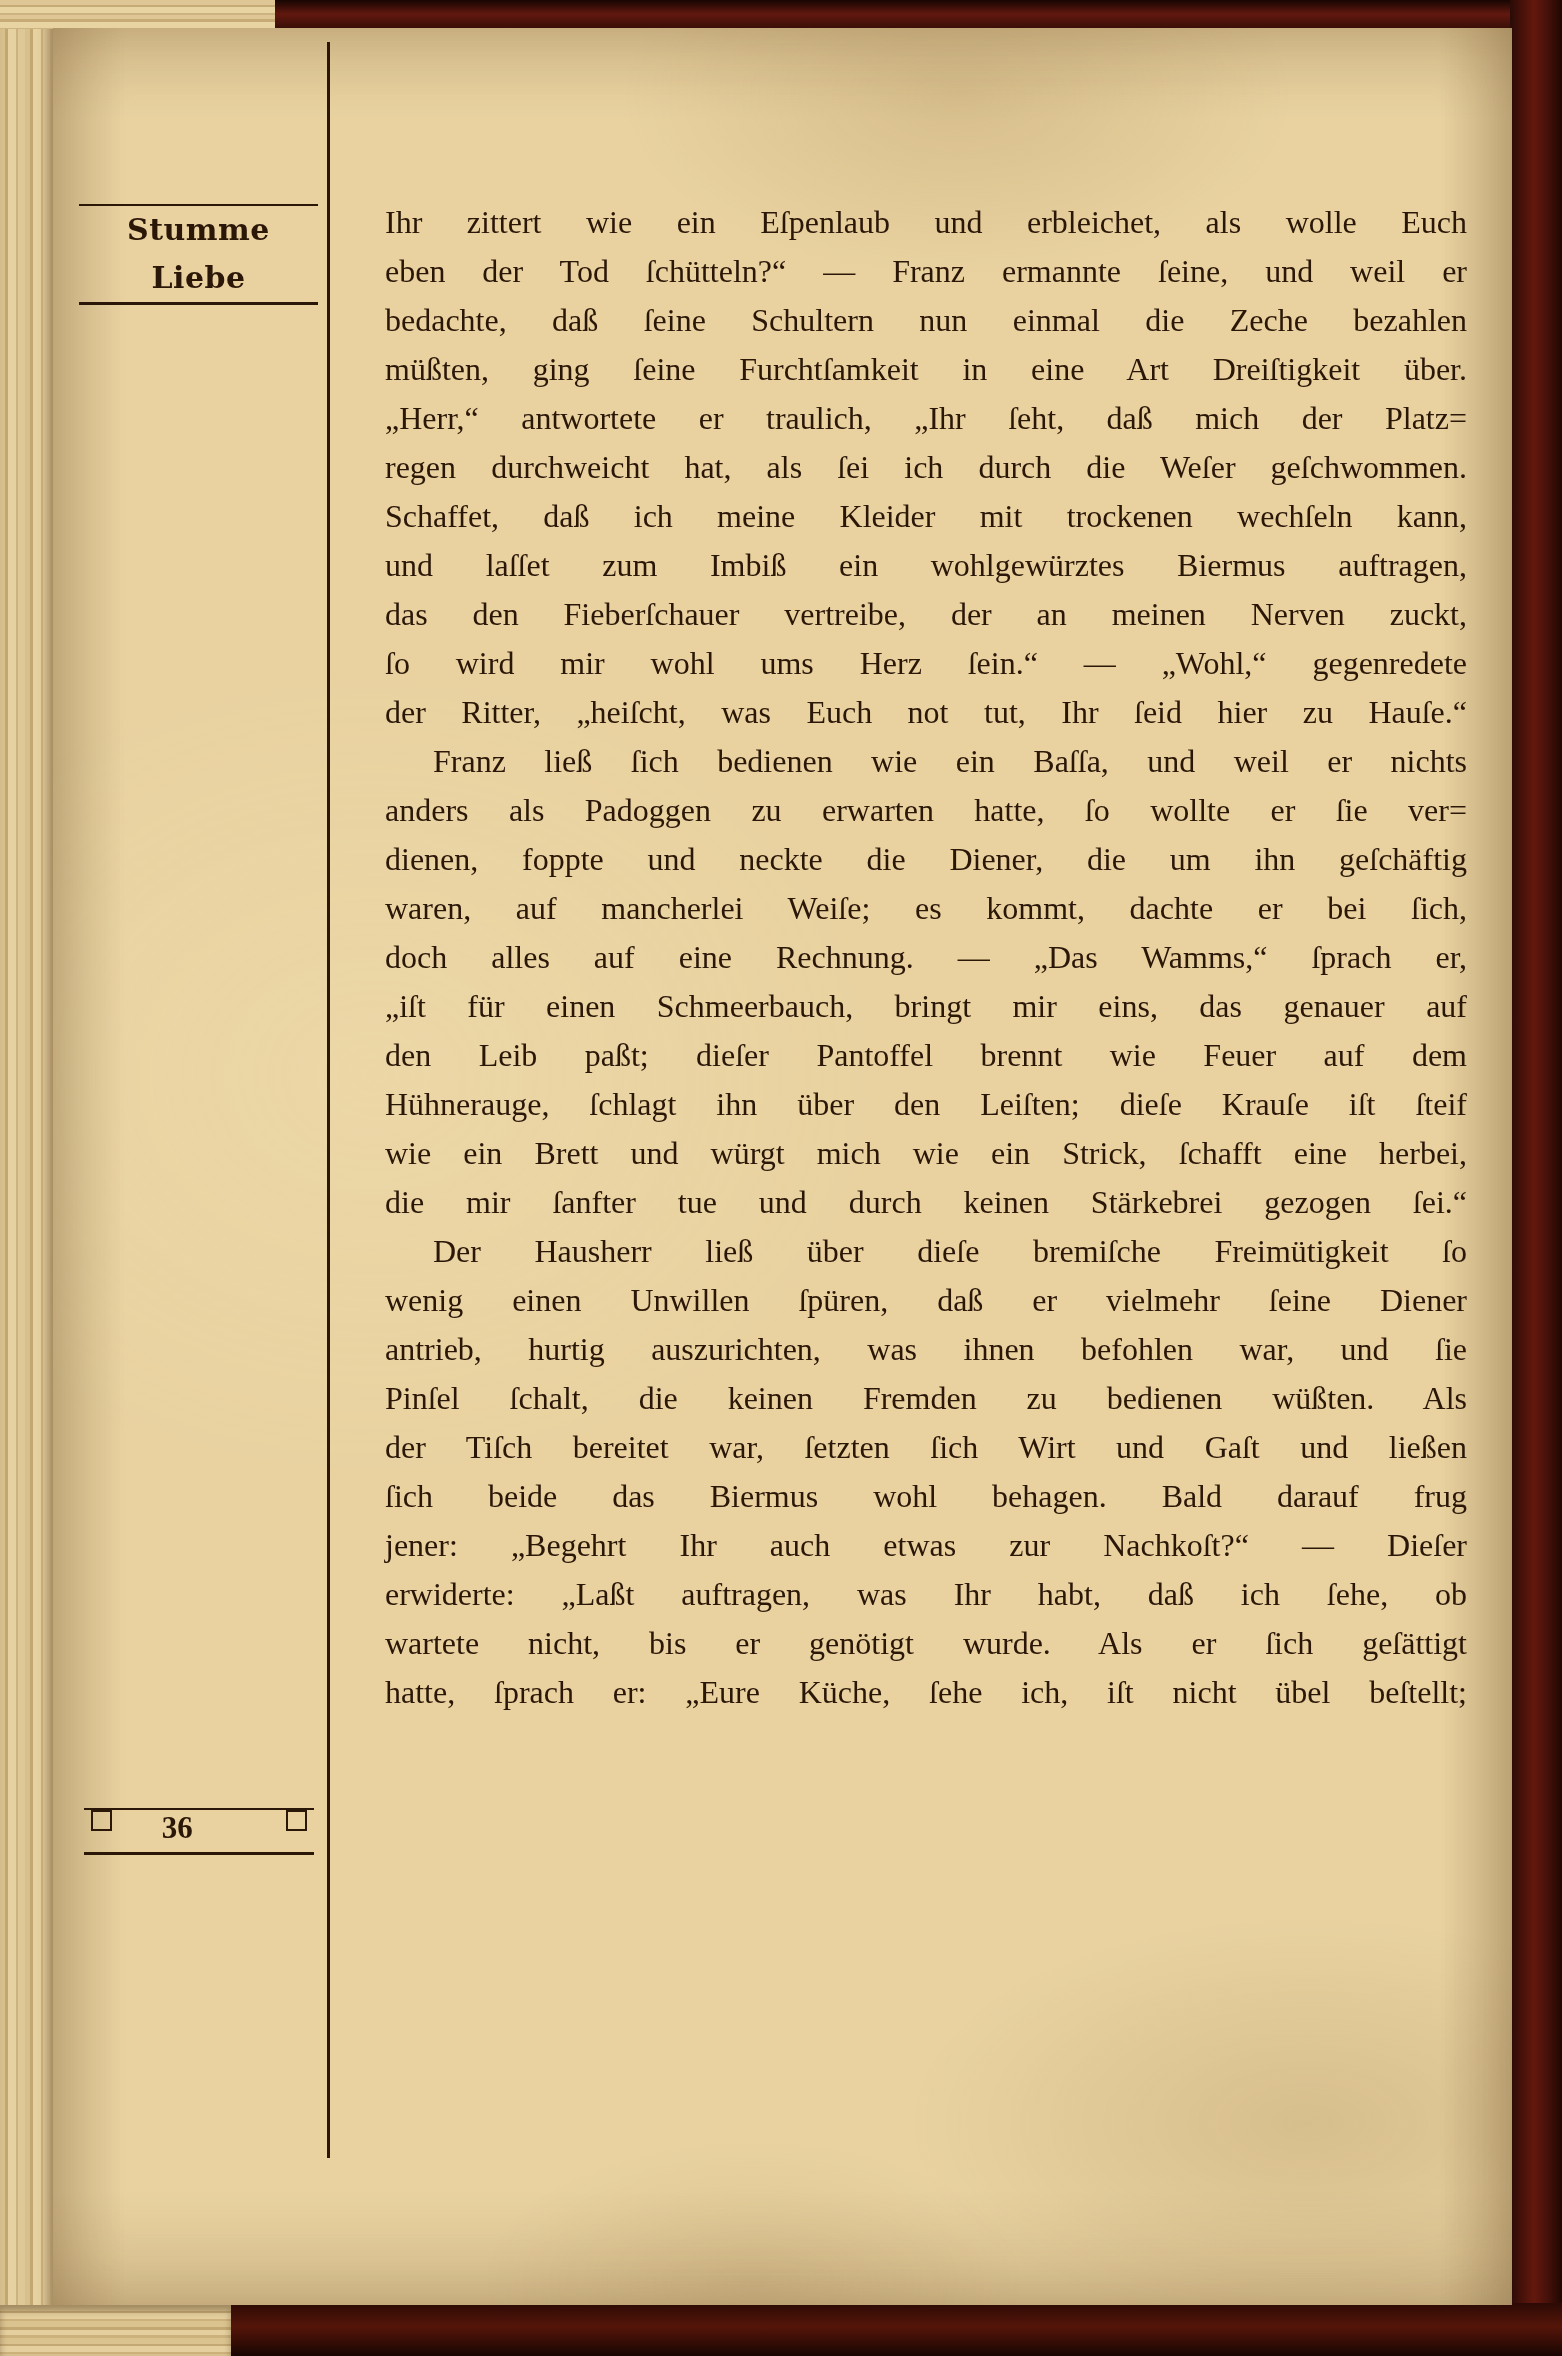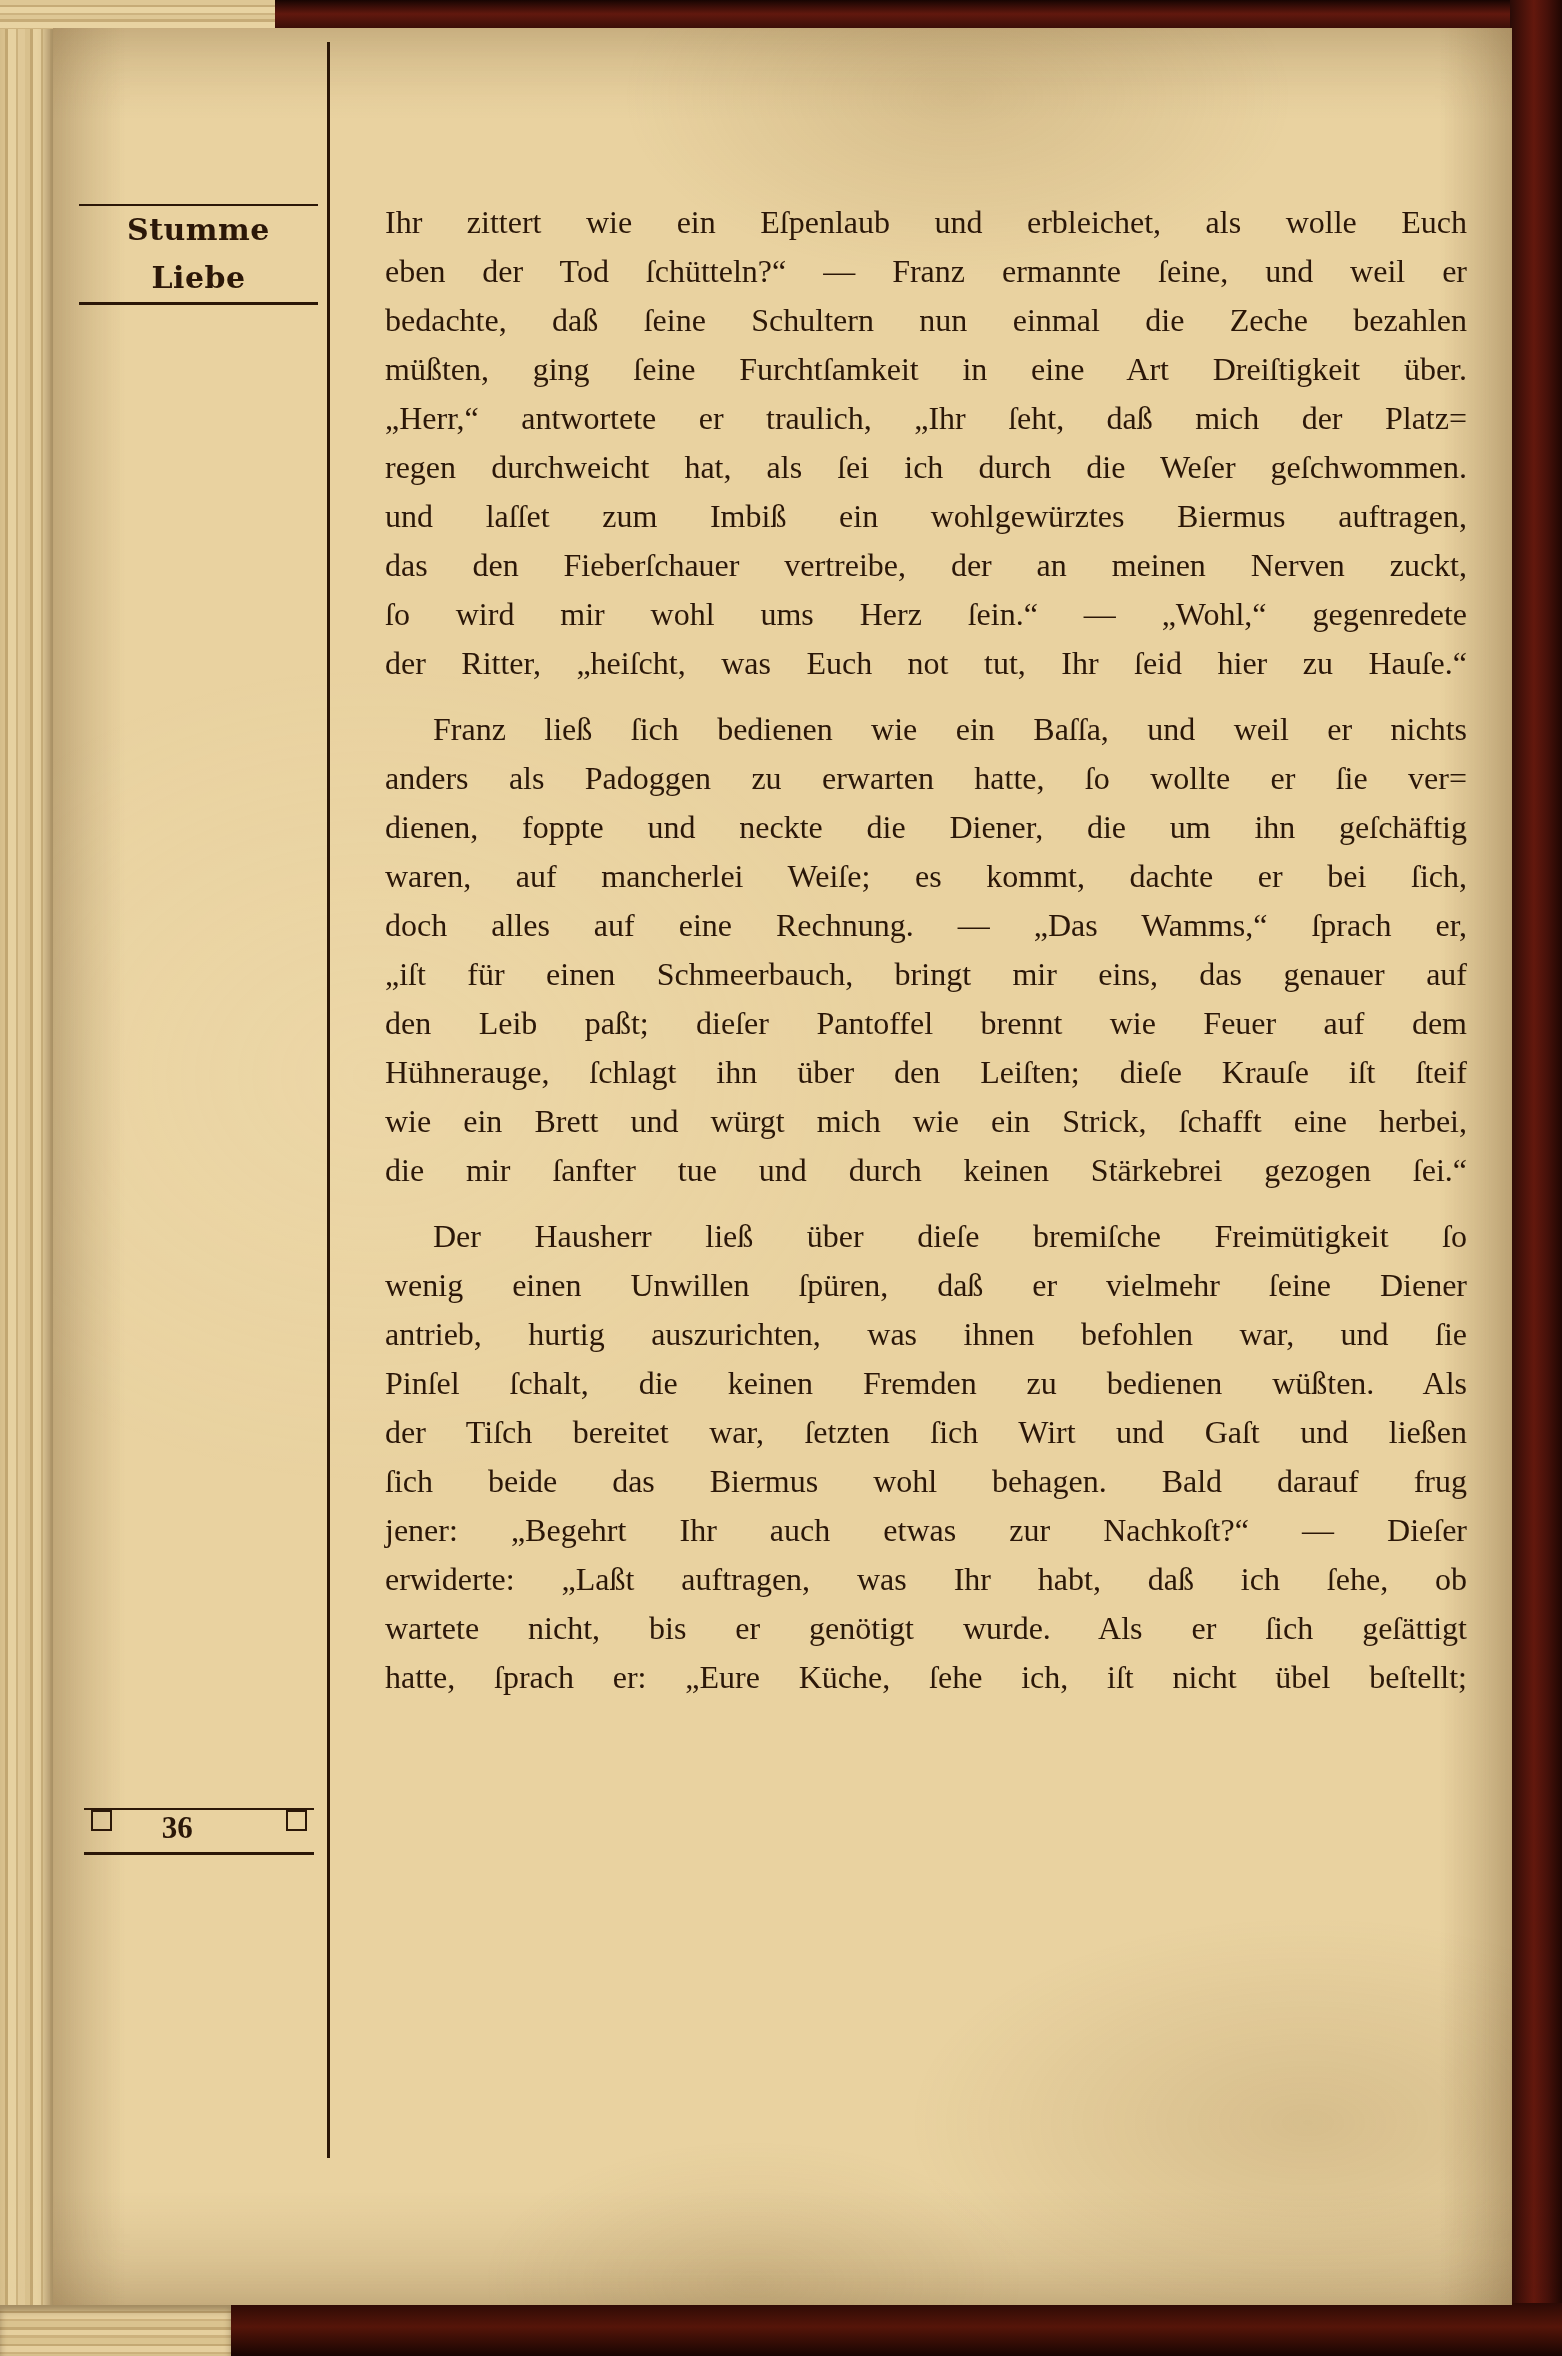--- a/index.html
+++ b/index.html
@@ -89,21 +89,21 @@
   .text-block{
     position:absolute;left:332px;top:170px;width:1082px;
     font-family:"Liberation Serif","DejaVu Serif",serif;
     font-weight:400;font-size:32px;line-height:49px;color:var(--ink);
   }
   .text-block .line{
     text-align:justify;
     text-align-last:justify;
     white-space:normal;
   }
-  .text-block .line.indent{text-indent:48px;margin-top:17px;}
+  .text-block .line.indent{text-indent:48px;}
 </style>
 </head>
 <body>
 
 <div class="scene">
   <div class="binding-top"></div>
   <div class="binding-right"></div>
   <div class="binding-bottom"></div>
   <div class="page-stack"></div>
   <div class="top-pages"></div>
@@ -117,20 +117,21 @@
       <div class="rule"></div>
     </div>
 
     <div class="text-block">
         <div class="line">Ihr zittert wie ein Eſpenlaub und erbleichet, als wolle Euch</div>
         <div class="line">eben der Tod ſchütteln?“ — Franz ermannte ſeine, und weil er</div>
         <div class="line">bedachte, daß ſeine Schultern nun einmal die Zeche bezahlen</div>
         <div class="line">müßten, ging ſeine Furchtſamkeit in eine Art Dreiſtigkeit über.</div>
         <div class="line">„Herr,“ antwortete er traulich, „Ihr ſeht, daß mich der Platz=</div>
         <div class="line">regen durchweicht hat, als ſei ich durch die Weſer geſchwommen.</div>
+        <div class="line">Schaffet, daß ich meine Kleider mit trockenen wechſeln kann,</div>
         <div class="line">und laſſet zum Imbiß ein wohlgewürztes Biermus auftragen,</div>
         <div class="line">das den Fieberſchauer vertreibe, der an meinen Nerven zuckt,</div>
         <div class="line">ſo wird mir wohl ums Herz ſein.“ — „Wohl,“ gegenredete</div>
         <div class="line">der Ritter, „heiſcht, was Euch not tut, Ihr ſeid hier zu Hauſe.“</div>
         <div class="line indent">Franz ließ ſich bedienen wie ein Baſſa, und weil er nichts</div>
         <div class="line">anders als Padoggen zu erwarten hatte, ſo wollte er ſie ver=</div>
         <div class="line">dienen, foppte und neckte die Diener, die um ihn geſchäftig</div>
         <div class="line">waren, auf mancherlei Weiſe; es kommt, dachte er bei ſich,</div>
         <div class="line">doch alles auf eine Rechnung. — „Das Wamms,“ ſprach er,</div>
         <div class="line">„iſt für einen Schmeerbauch, bringt mir eins, das genauer auf</div>

